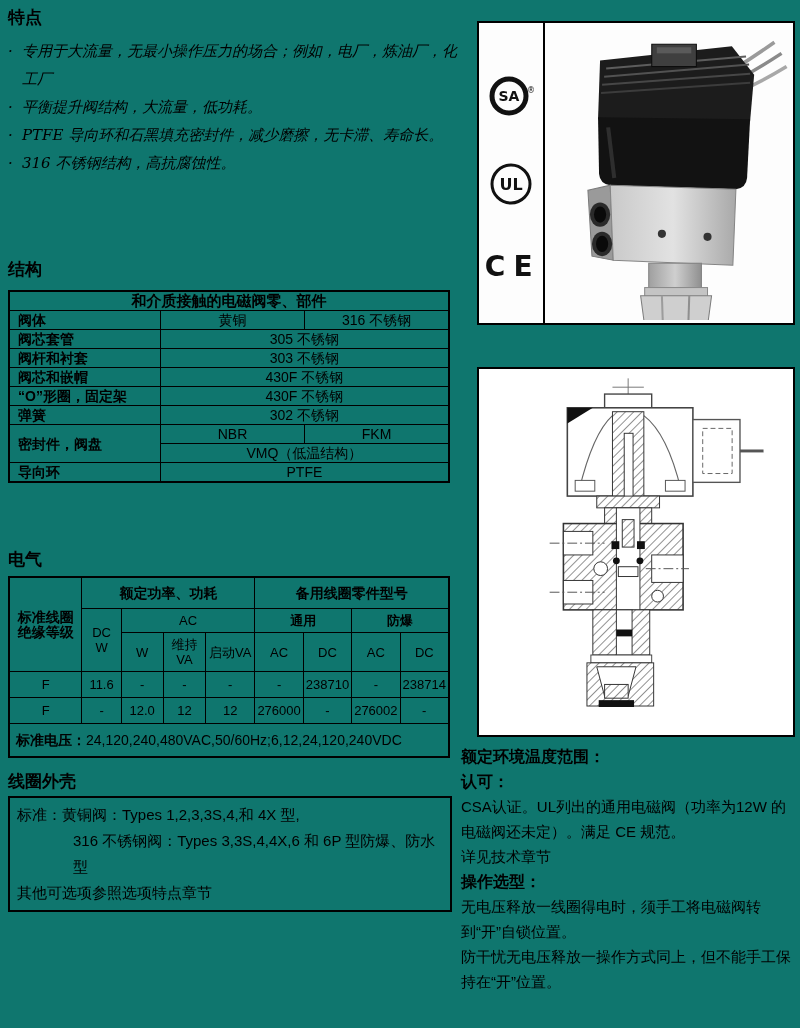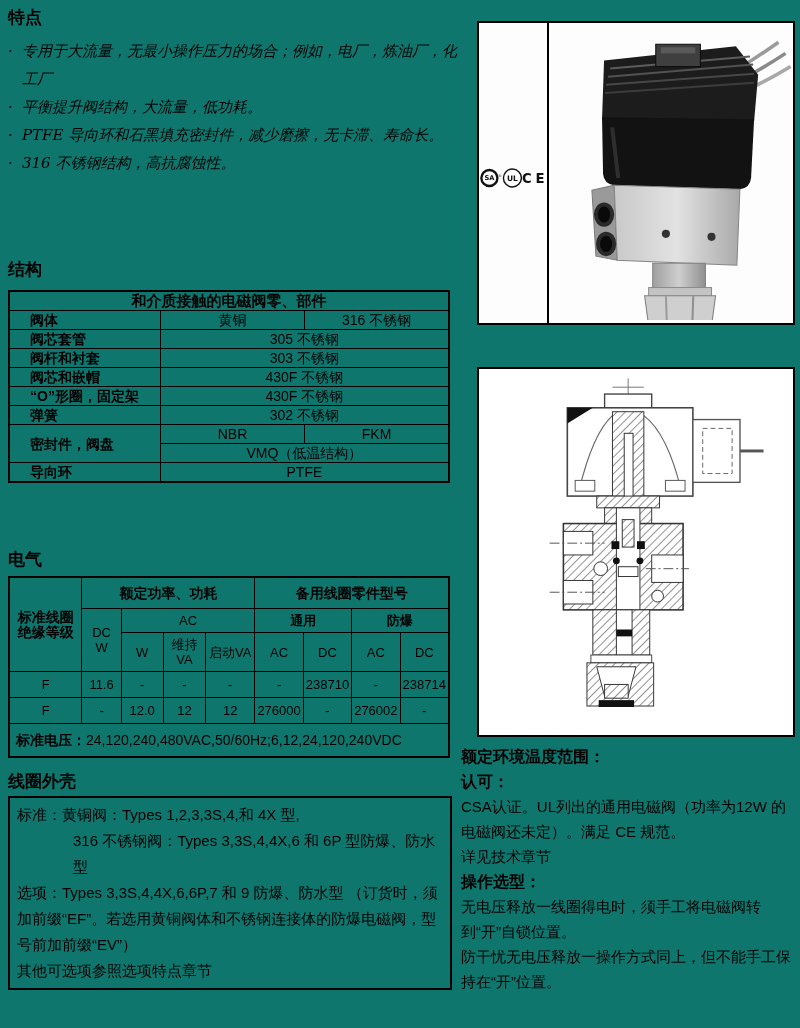--- a/index.html
+++ b/index.html
@@ -14,21 +14,21 @@
   #features .sec-heading{margin-bottom:8px;}
   .feature-item{display:flex;font-style:italic;font-family:"DejaVu Serif",serif;
                 font-size:15px;line-height:28px;}
   .feature-item .bullet{width:14px;flex-shrink:0;}
   .feature-item .ftext{flex:1;}
 
   
   #structure-heading{position:absolute;left:8px;top:258px;}
   #structure-table{position:absolute;left:8px;top:290px;border-collapse:collapse;width:442px;}
   #structure-table td{border:1px solid #000;font-size:14px;height:18px;line-height:18px;
-                      padding:0 20px;text-align:center;}
+                      padding:0 8px;text-align:center;}
   #structure-table .tbl-title{font-weight:bold;font-size:15px;}
   #structure-table .label-cell{font-weight:bold;text-align:left;}
   #structure-table{border:2px solid #000;}
 
   
   #electrical-heading{position:absolute;left:8px;top:548px;}
   #electrical-table{position:absolute;left:8px;top:576px;border-collapse:collapse;width:442px;border:2px solid #000;}
   #electrical-table td{border:1px solid #000;font-size:13px;text-align:center;padding:4px 2px;line-height:15px;}
   #electrical-table .hd{font-weight:bold;}
   #electrical-table tr.h1 td{height:22px;font-size:14px;}
@@ -40,21 +40,21 @@
 
   
   #coil-heading{position:absolute;left:8px;top:770px;}
   #coil-box{position:absolute;left:8px;top:796px;width:426px;border:2px solid #000;
             padding:4px 7px;font-size:15px;line-height:26px;}
   #coil-box .indent{padding-left:56px;}
 
   
   #cert-photo-box{position:absolute;left:477px;top:21px;width:314px;height:300px;
                   border:2px solid #000;display:flex;background:#fdfdfd;}
-  .cert-col{width:70px;border-right:2px solid #000;display:flex;flex-direction:row;
+  .cert-col{width:70px;border-right:2px solid #000;display:flex;flex-direction:column;
             align-items:center;justify-content:space-between;padding:50px 0 40px 0;box-sizing:border-box;}
   .photo-col{flex:1;display:flex;align-items:center;justify-content:center;}
 
   #cutaway-box{position:absolute;left:477px;top:367px;width:314px;height:366px;
                border:2px solid #000;background:#fff;display:flex;align-items:center;justify-content:center;}
 
   
   #right-info{position:absolute;left:461px;top:744px;width:334px;font-size:15px;line-height:25px;}
   #right-info .b{font-weight:bold;font-size:16px;}
   #right-info .center{text-align:center;}
@@ -204,21 +204,20 @@
         <span class="vlabel">标准电压：</span><span>24,120,240,480VAC,50/60Hz;6,12,24,120,240VDC</span>
       </td>
     </tr>
   </tbody>
     </table>
 
   <h2 id="coil-heading" class="sec-heading">线圈外壳</h2>
   <div id="coil-box">
     <div>标准：黄铜阀：Types 1,2,3,3S,4,和 4X 型,</div>
     <div class="indent">316 不锈钢阀：Types 3,3S,4,4X,6 和 6P 型防爆、防水型</div>
-    <div>选项：Types 3,3S,4,4X,6,6P,7 和 9 防爆、防水型 （订货时，须加前缀“EF”。若选用黄铜阀体和不锈钢连接体的防爆电磁阀，型号前加前缀“EV”）</div>
     <div>其他可选项参照选项特点章节</div>
   </div>
 
   <div id="cert-photo-box">
     <div class="cert-col">
       <svg width="48" height="46" viewBox="0 0 48 46">
         <circle cx="22" cy="23" r="17" fill="none" stroke="#111" stroke-width="5"></circle>
         <text x="22" y="28" font-size="14" font-weight="bold" text-anchor="middle" fill="#111">SA</text>
         <text x="44" y="20" font-size="8" text-anchor="middle" fill="#111">®</text>
       </svg>

